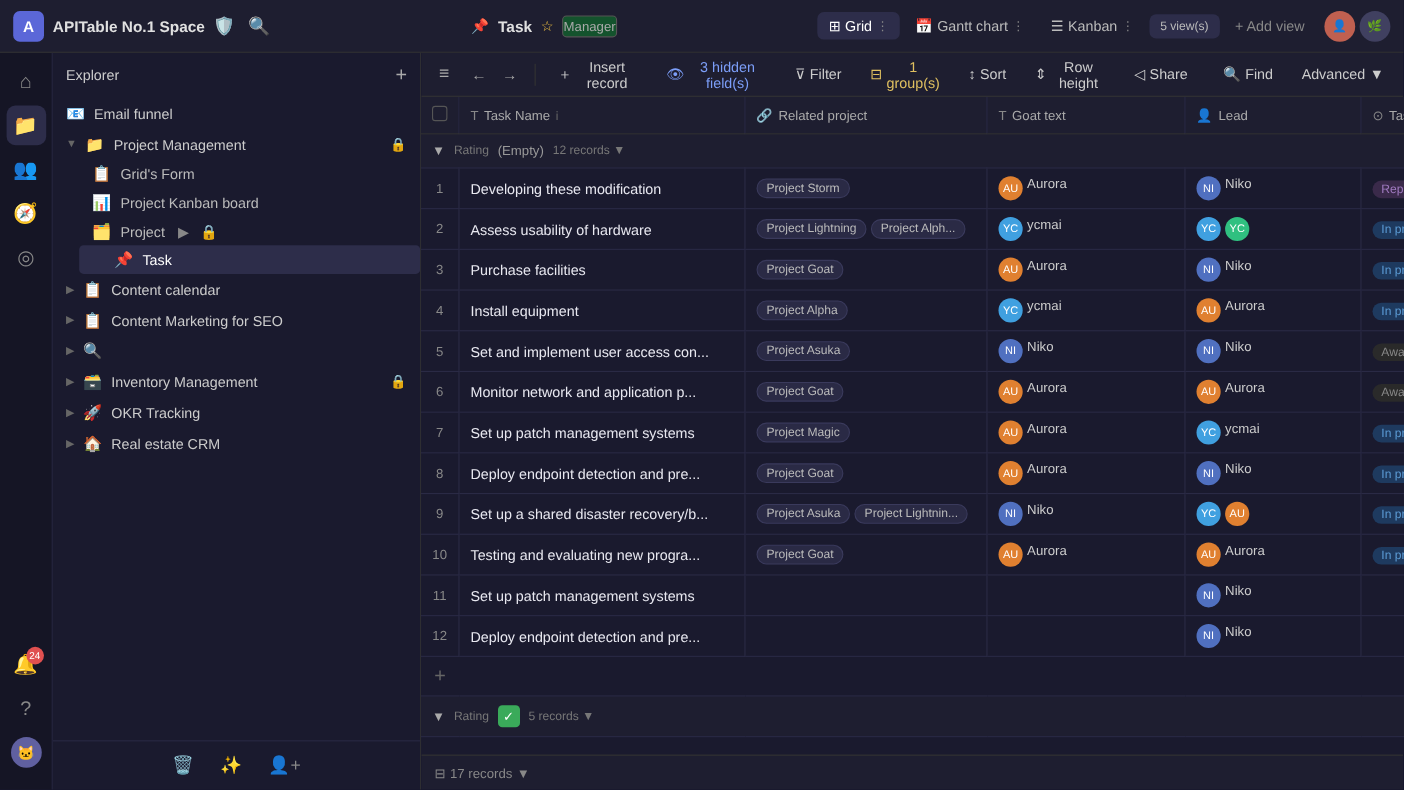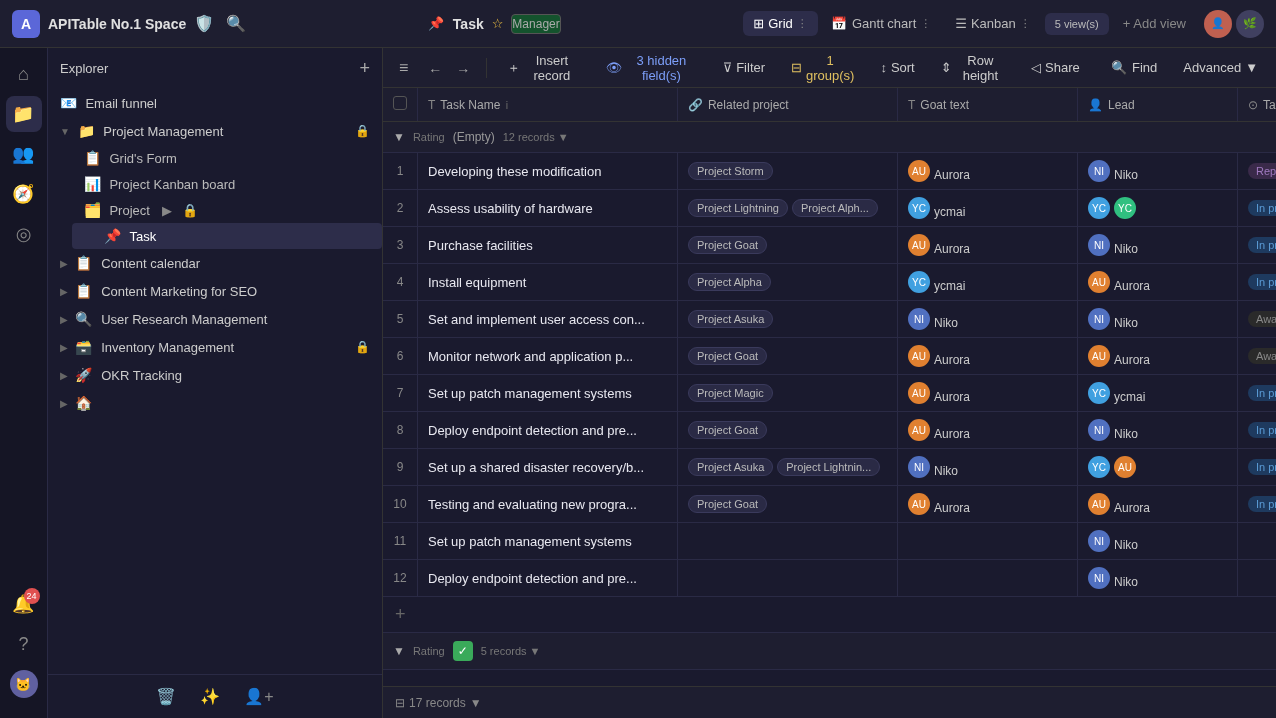--- a/index.html
+++ b/index.html
@@ -62,21 +62,21 @@
     .th-icon { font-size: 12px; color: #888; }
     td { padding: 7px 10px; border-bottom: 1px solid #2a2a45; border-right: 1px solid #2a2a45; font-size: 13px; color: #ddd; white-space: nowrap; overflow: hidden; text-overflow: ellipsis; max-width: 200px; }
     td:first-child { text-align: center; color: #888; font-size: 12px; width: 36px; }
     td.task-name-cell { font-weight: 400; color: #e8e8f0; }
     .group-header { background: #1e1e30; }
     .group-header td { padding: 8px 10px; color: #999; font-size: 12px; border-bottom: 1px solid #2a2a45; }
     .group-header-inner { display: flex; align-items: center; gap: 8px; }
     .group-toggle { color: #aaa; font-size: 12px; }
     .record-count { color: #777; font-size: 11px; }
     .tag-chip { display: inline-flex; align-items: center; padding: 2px 8px; border-radius: 12px; font-size: 11px; background: #2a2a45; color: #bbb; margin-right: 4px; border: 1px solid #3a3a5c; }
-    .avatar-cell { display: flex; align-items: flex-end; gap: 4px; }
+    .avatar-cell { display: flex; align-items: flex-start; gap: 4px; }
     .mini-avatar { width: 22px; height: 22px; border-radius: 50%; display: inline-flex; align-items: center; justify-content: center; font-size: 10px; overflow: hidden; flex-shrink: 0; }
     .avatar-name { font-size: 12px; color: #ccc; }
     .status-chip { display: inline-flex; padding: 2px 8px; border-radius: 10px; font-size: 11px; }
     .status-inprog { background: #1e3a5f; color: #5b9bd5; }
     .status-await { background: #2a2a2a; color: #888; }
     .status-repost { background: #3a2a4a; color: #a07ac0; }
     .add-row { background: #1a1a2e; }
     .add-row td { color: #666; font-size: 18px; cursor: pointer; text-align: left; padding-left: 12px; }
     .bottom-bar { height: 32px; background: #1e1e30; border-top: 1px solid #333; display: flex; align-items: center; padding: 0 12px; font-size: 12px; color: #888; gap: 4px; flex-shrink: 0; }
     .rating-badge { display: inline-flex; align-items: center; justify-content: center; width: 20px; height: 20px; background: #3aaa5a; border-radius: 4px; color: white; font-size: 12px; }
@@ -207,39 +207,39 @@
 
     <div class="sidebar-item">
       <span class="sidebar-item-arrow">▶</span>
       <span class="sidebar-item-icon">📋</span>
       <span class="sidebar-item-label">Content Marketing for SEO</span>
     </div>
 
     <div class="sidebar-item">
       <span class="sidebar-item-arrow">▶</span>
       <span class="sidebar-item-icon">🔍</span>
-      <span class="sidebar-item-label">User Research Management</span>
     </div>
 
     <div class="sidebar-item">
       <span class="sidebar-item-arrow">▶</span>
       <span class="sidebar-item-icon">🗃️</span>
       <span class="sidebar-item-label">Inventory Management</span>
       <span class="sidebar-item-lock">🔒</span>
     </div>
 
     <div class="sidebar-item">
       <span class="sidebar-item-arrow">▶</span>
       <span class="sidebar-item-icon">🚀</span>
       <span class="sidebar-item-label">OKR Tracking</span>
     </div>
 
     <div class="sidebar-item">
       <span class="sidebar-item-arrow">▶</span>
       <span class="sidebar-item-icon">🏠</span>
+      <span class="sidebar-item-label">Real estate CRM</span>
     </div>
 
     <div style="margin-top:auto;display:flex;justify-content:center;gap:24px;padding:12px;border-top:1px solid #2a2a45;">
       <button style="background:none;border:none;color:#888;cursor:pointer;font-size:16px;">🗑️</button>
       <button style="background:none;border:none;color:#888;cursor:pointer;font-size:16px;">✨</button>
       <button style="background:none;border:none;color:#888;cursor:pointer;font-size:16px;">👤+</button>
     </div>
   </div>
 
   <div class="grid-area">

